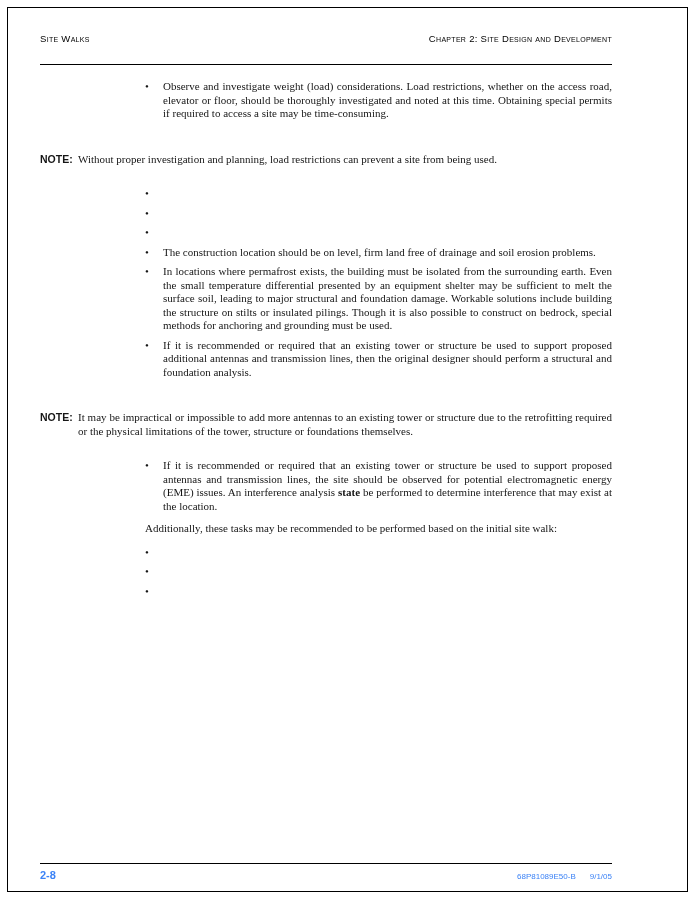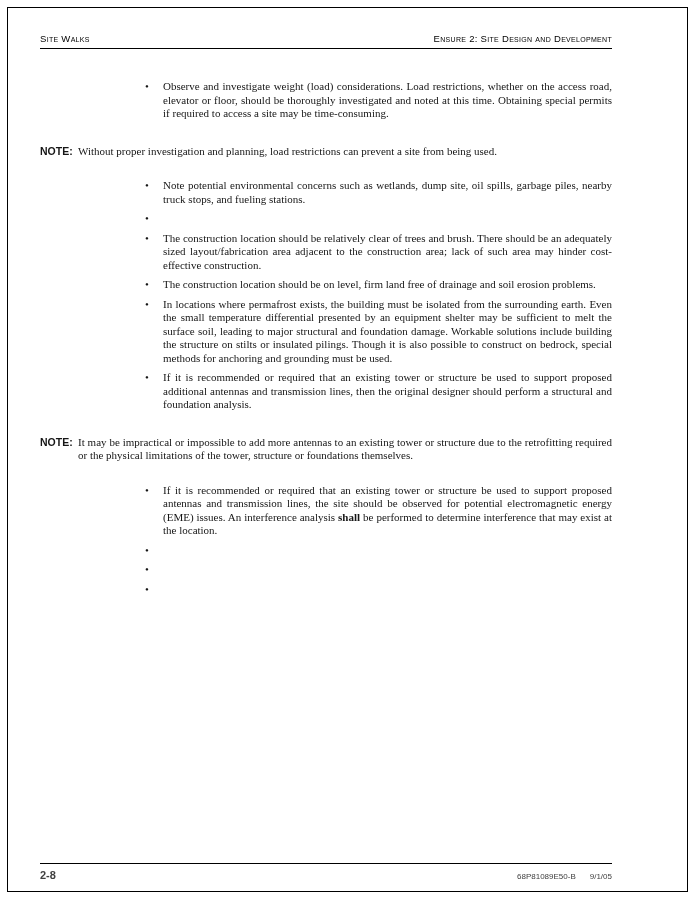--- a/index.html
+++ b/index.html
@@ -24,21 +24,21 @@
   }
   .running-header {
     position: absolute;
     top: 33px;
     left: 40px;
     right: 83px;
     display: flex;
     justify-content: space-between;
     align-items: baseline;
     border-bottom: 1.5px solid #000;
-    padding-bottom: 4px;
+    padding-bottom: 20px;
     font-family: "Liberation Sans", sans-serif;
     font-size: 9.5px;
     font-variant: small-caps;
     letter-spacing: 0.3px;
     color: #000;
   }
   .content {
     position: absolute;
     top: 72px;
     left: 40px;
@@ -56,21 +56,21 @@
     width: 18px;
     text-align: left;
   }
   .bullet .btext {
     flex: 1;
   }
   .list .bullet { margin-bottom: 6px; }
   .first-list { margin-top: 8px; }
   .note {
     display: flex;
-    margin-top: 24px;
+    margin-top: 32px;
     margin-bottom: 21px;
     text-align: justify;
   }
   .note-label {
     flex: none;
     width: 38px;
     font-family: "Liberation Sans", sans-serif;
     font-weight: bold;
     font-size: 10.5px;
   }
@@ -85,68 +85,66 @@
     position: absolute;
     left: 40px;
     right: 83px;
     bottom: 18px;
     border-top: 1.5px solid #000;
     padding-top: 5px;
     display: flex;
     justify-content: space-between;
     align-items: baseline;
     font-family: "Liberation Sans", sans-serif;
-    color: #404040;
+    color: #3b82f6;
   }
   .page-num {
     font-weight: bold;
     font-size: 11px;
   }
   .footer-right {
     font-size: 8px;
   }
   .footer-right .date { margin-left: 14px; }
   strong { font-weight: bold; }
 </style>
 </head>
 <body>
 
 <div class="page">
   <div class="page-border"></div>
 
   <div class="running-header">
     <span>Site Walks</span>
-    <span>Ensure 2: Site Design and Development</span>
+    <span>Chapter 2: Site Design and Development</span>
   </div>
 
   <div class="content">
 
     <div class="list first-list">
       <div class="bullet">
         <span class="marker">•</span>
         <span class="btext">Observe and investigate weight (load) considerations. Load restrictions, whether on the access road, elevator or floor, should be thoroughly investigated and noted at this time. Obtaining special permits if required to access a site may be time-consuming.</span>
       </div>
     </div>
 
     <div class="note">
       <span class="note-label">NOTE:</span>
       <span class="note-text">Without proper investigation and planning, load restrictions can prevent a site from being used.</span>
     </div>
 
     <div class="list">
       <div class="bullet">
         <span class="marker">•</span>
-        <span class="btext">Note potential environmental concerns such as wetlands, dump site, oil spills, garbage piles, nearby truck stops, and fueling stations.</span>
       </div>
       <div class="bullet">
         <span class="marker">•</span>
       </div>
       <div class="bullet">
         <span class="marker">•</span>
-        <span class="btext">The construction location should be relatively clear of trees and brush. There should be an adequately sized layout/fabrication area adjacent to the construction area; lack of such area may hinder cost-effective construction.</span>
       </div>
       <div class="bullet">
         <span class="marker">•</span>
         <span class="btext">The construction location should be on level, firm land free of drainage and soil erosion problems.</span>
       </div>
       <div class="bullet">
         <span class="marker">•</span>
         <span class="btext">In locations where permafrost exists, the building must be isolated from the surrounding earth. Even the small temperature differential presented by an equipment shelter may be sufficient to melt the surface soil, leading to major structural and foundation damage. Workable solutions include building the structure on stilts or insulated pilings. Though it is also possible to construct on bedrock, special methods for anchoring and grounding must be used.</span>
       </div>
       <div class="bullet">
@@ -156,24 +154,25 @@
     </div>
 
     <div class="note">
       <span class="note-label">NOTE:</span>
       <span class="note-text">It may be impractical or impossible to add more antennas to an existing tower or structure due to the retrofitting required or the physical limitations of the tower, structure or foundations themselves.</span>
     </div>
 
     <div class="list single-bullet">
       <div class="bullet">
         <span class="marker">•</span>
-        <span class="btext"><span>If it is recommended or required that an existing tower or structure be used to support proposed antennas and transmission lines, the site should be observed for potential electromagnetic energy (EME) issues. An interference analysis </span><strong>shall</strong><span> be performed to determine interference that may exist at the location.</span></span>
+        <span class="btext"><span>If it is recommended or required that an existing tower or structure be used to support proposed antennas and transmission lines, the site should be observed for potential electromagnetic energy (EME) issues. An interference analysis </span><strong>state</strong><span> be performed to determine interference that may exist at the location.</span></span>
       </div>
     </div>
 
+    <div class="para">Additionally, these tasks may be recommended to be performed based on the initial site walk:</div>
 
     <div class="list">
       <div class="bullet">
         <span class="marker">•</span>
       </div>
       <div class="bullet">
         <span class="marker">•</span>
       </div>
       <div class="bullet">
         <span class="marker">•</span>

